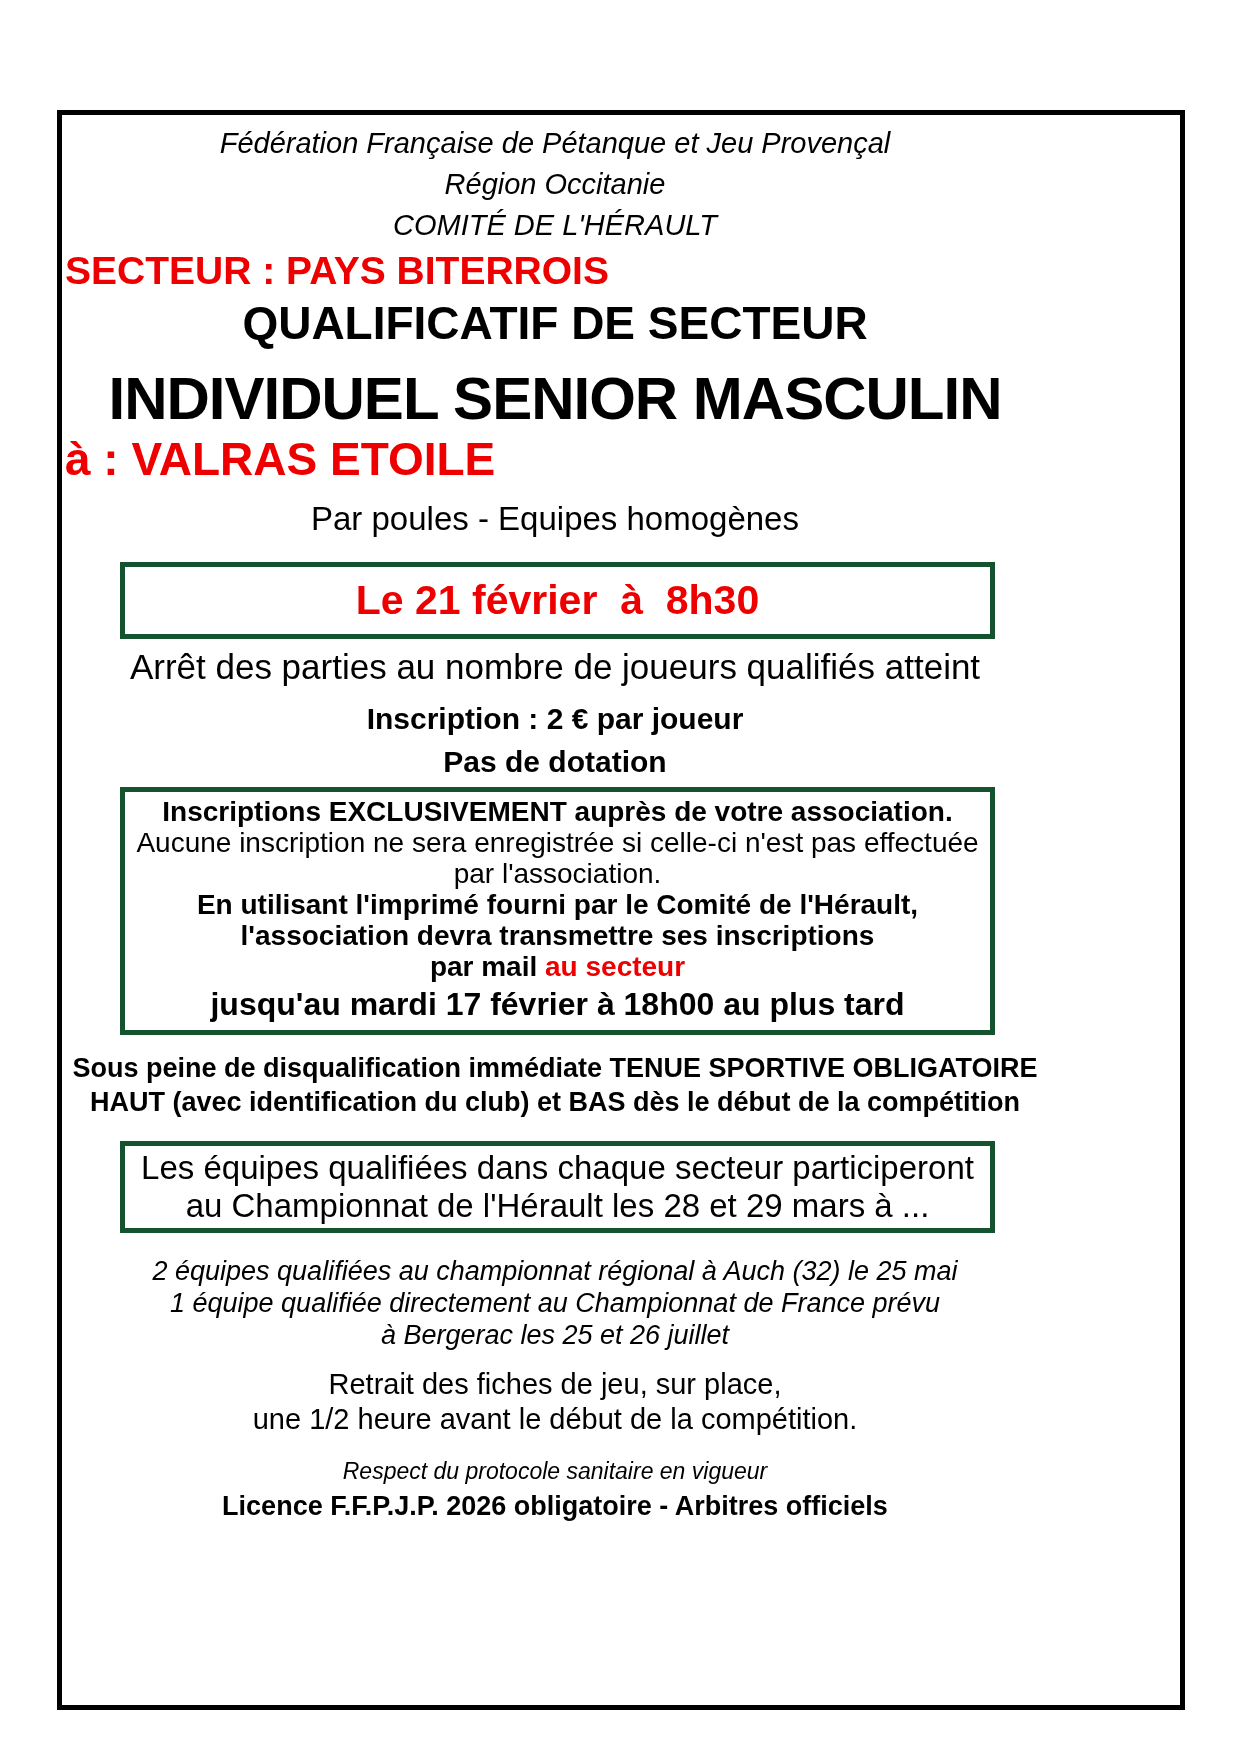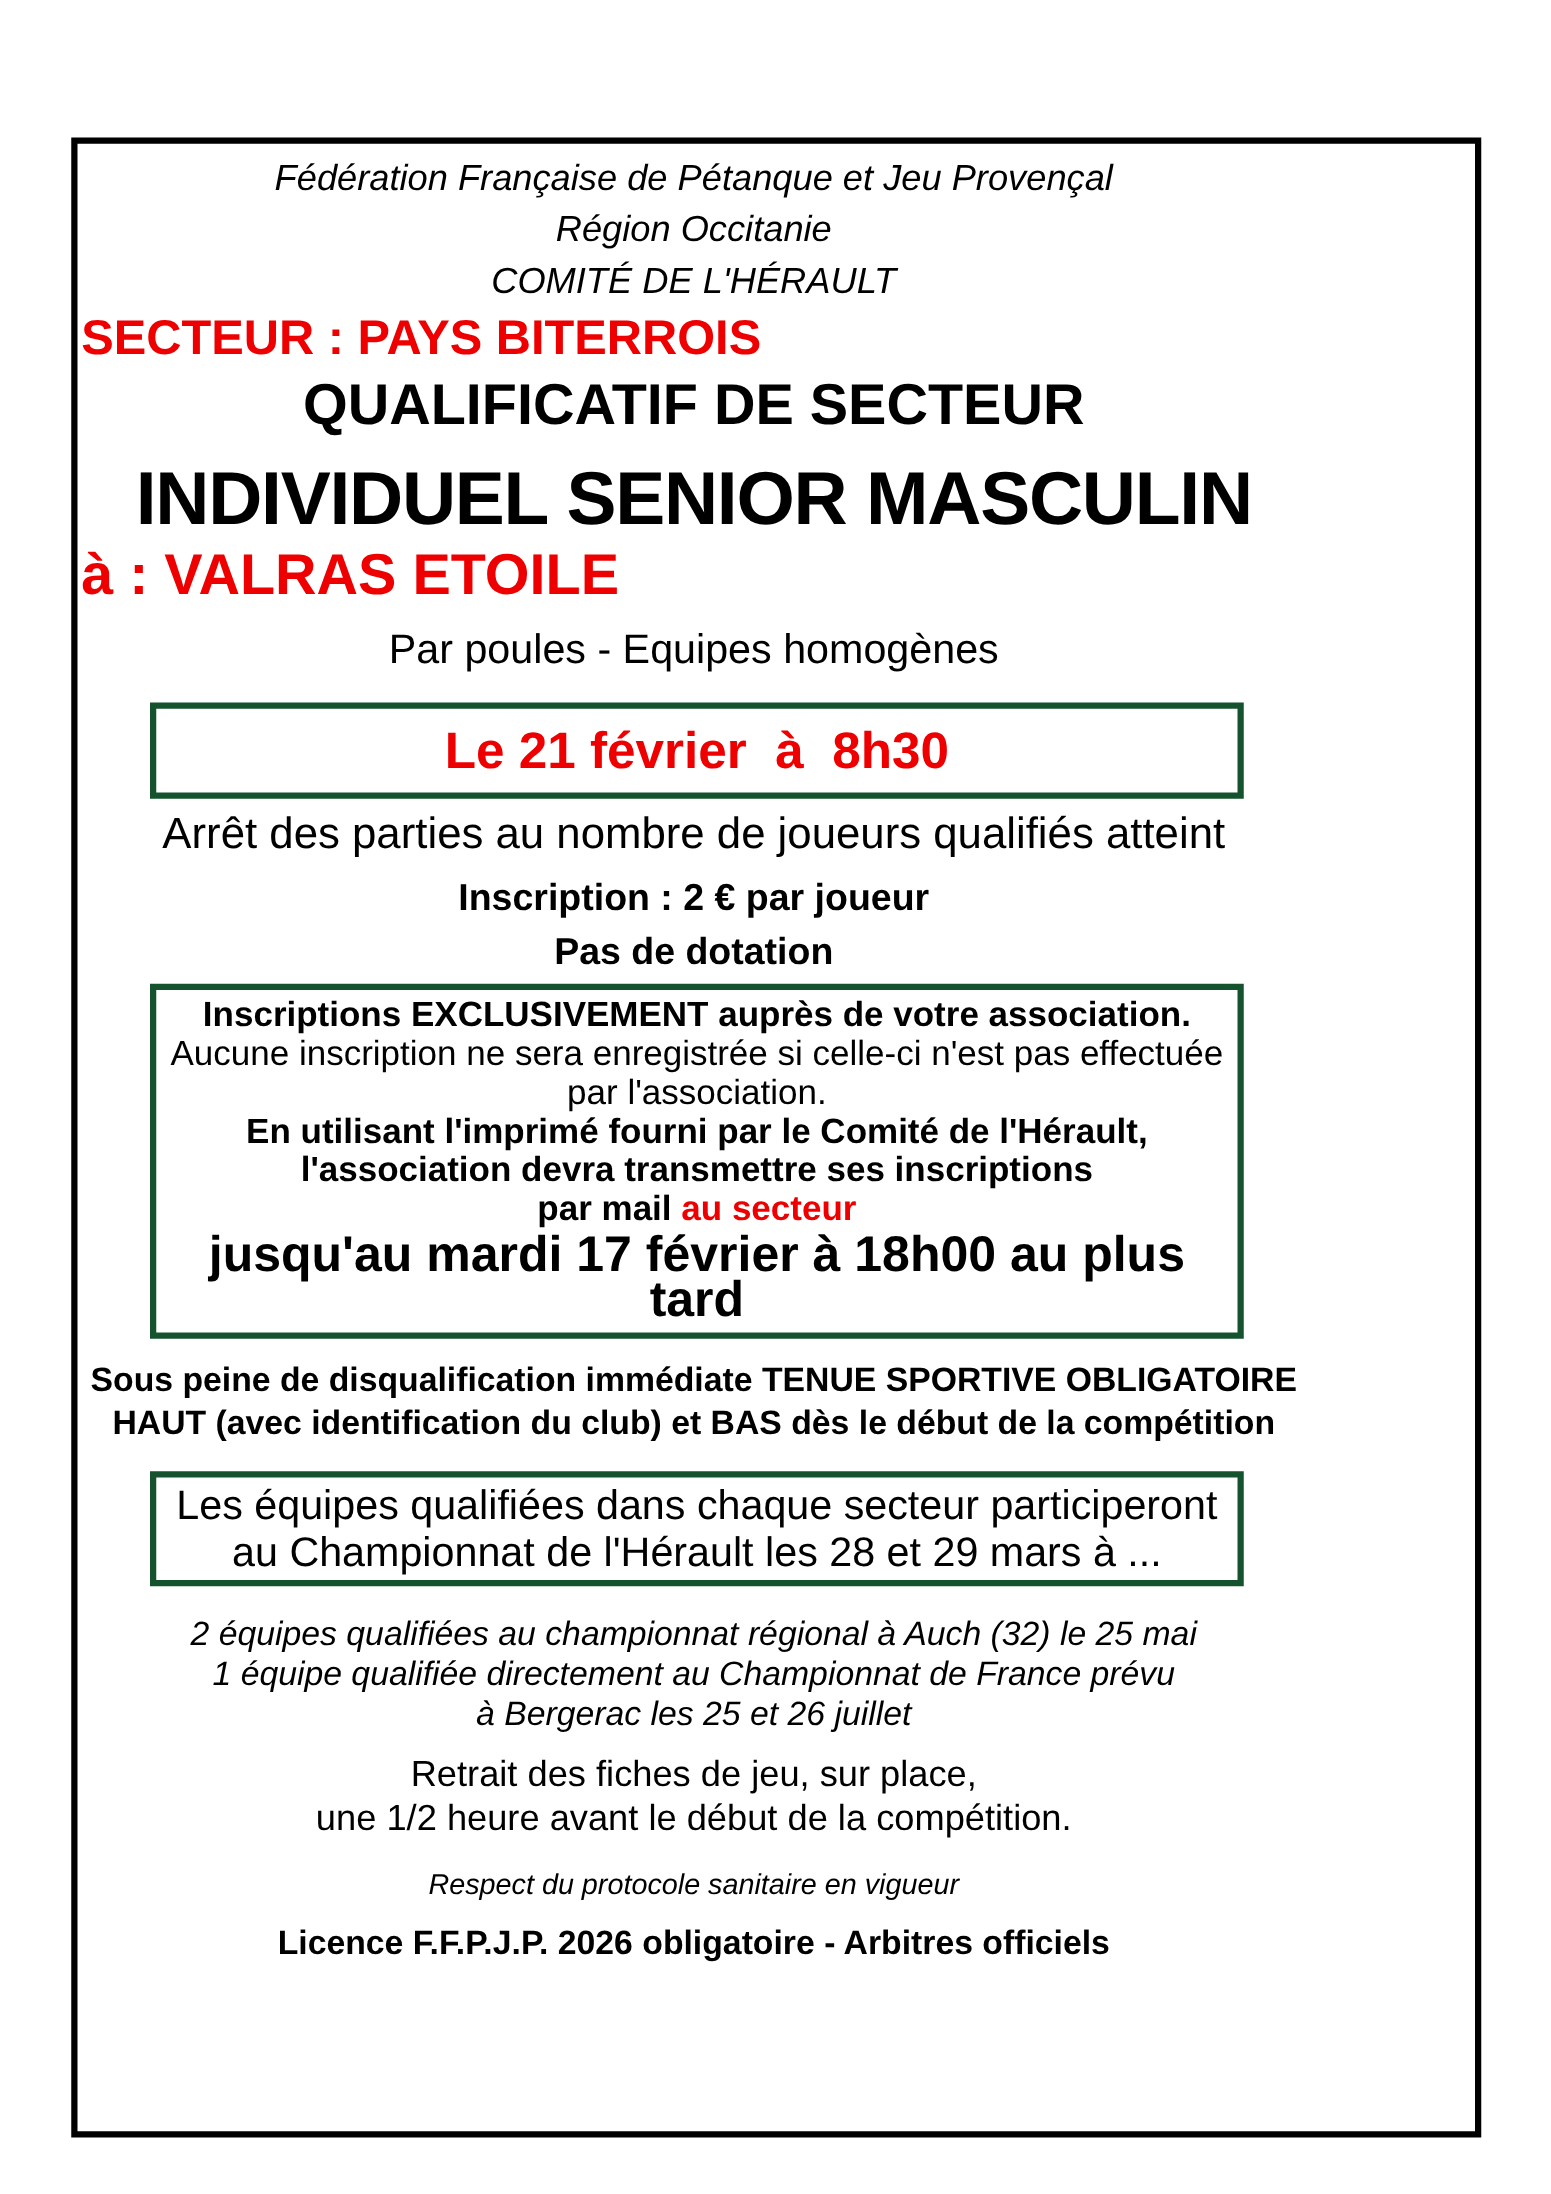--- a/index.html
+++ b/index.html
@@ -32,36 +32,36 @@
   .date-text { font-size:41px; font-weight:bold; color:var(--accent-red,#ee0000); text-align:center; white-space:pre; line-height:47px; }
 
   .stop { font-size:35px; text-align:center; margin-top:8px; line-height:40px; }
   .fee  { font-size:30px; font-weight:bold; text-align:center; margin-top:8px; line-height:35px; }
   .fee.first { margin-top:14px; }
 
   .reg-box { margin-top:8px; padding:4px 10px 8px; }
   .reg { font-size:28px; text-align:center; line-height:31px; }
   .b   { font-weight:bold; }
   .red { color:var(--accent-red,#ee0000); }
-  .deadline { font-size:40px; font-weight:bold; text-align:center; margin-top:4px; line-height:36px; }
+  .deadline { font-size:32px; font-weight:bold; text-align:center; margin-top:4px; line-height:36px; }
 
   .dress { font-size:27px; font-weight:bold; text-align:center; line-height:34px; }
   .dress.first { margin-top:16px; }
 
   .qual-box { margin-top:22px; padding:3px 10px; }
   .qual { font-size:33px; text-align:center; line-height:38px; }
 
   .notes { font-size:27px; font-style:italic; text-align:center; line-height:32px; }
   .notes.first { margin-top:22px; }
 
   .sheets { font-size:29px; text-align:center; line-height:35px; }
   .sheets.first { margin-top:16px; }
 
   .protocol { font-size:23px; font-style:italic; text-align:center; margin-top:20px; line-height:28px; }
-  .license  { font-size:27px; font-weight:bold; text-align:center; margin-top:16px; line-height:34px; }
+  .license  { font-size:27px; font-weight:bold; text-align:center; margin-top:4px; line-height:34px; }
 </style>
 </head>
 <body>
 
 <div class="frame">
   <div class="content">
 
     <div class="hdr">Fédération Française de Pétanque et Jeu Provençal</div>
     <div class="hdr">Région Occitanie</div>
     <div class="hdr">COMITÉ DE L'HÉRAULT</div>

